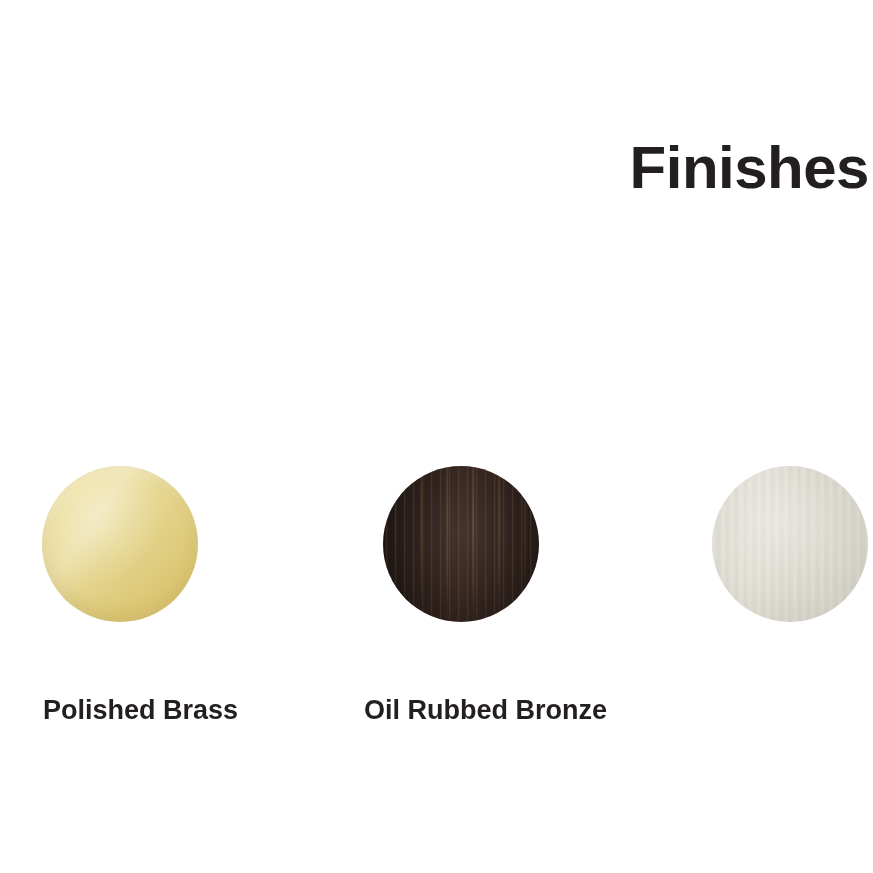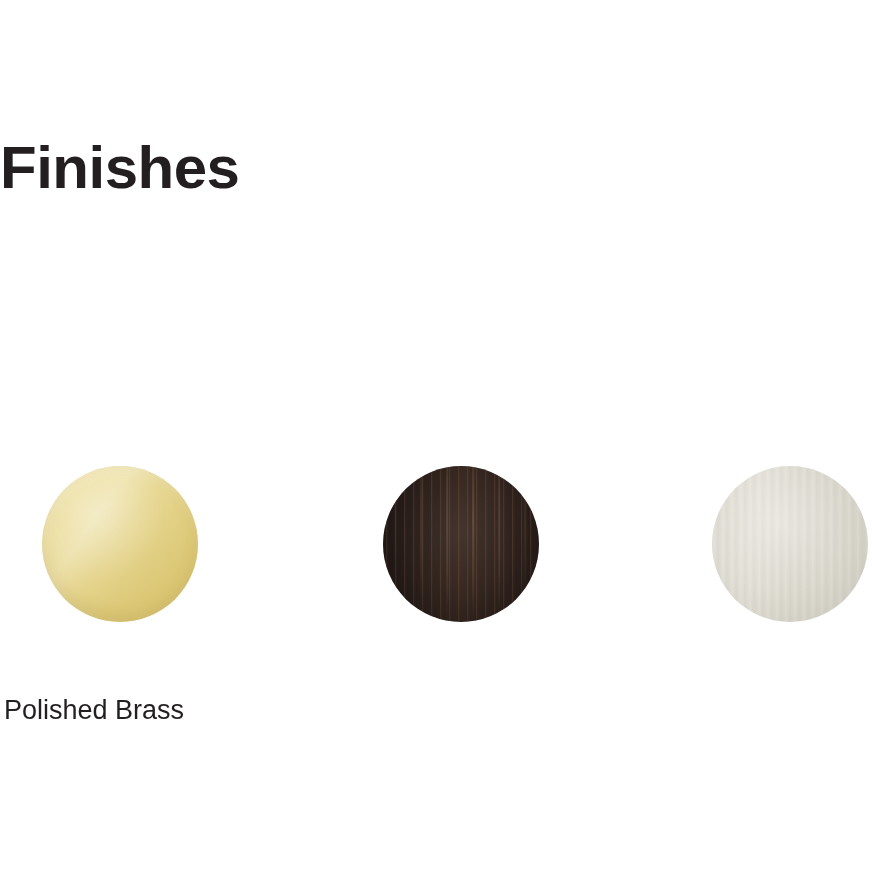--- a/index.html
+++ b/index.html
@@ -23,21 +23,21 @@
     height: 873px;
     background: #ffffff;
   }
 
   
   .title {
     position: absolute;
     left: 0;
     top: 136px;
     width: 873px;
-    text-align: left;
+    text-align: right;
     font-size: 60px;
     font-weight: bold;
     letter-spacing: -0.5px;
     color: #231f20;
     line-height: 1.05;
     padding-right: 4px;
     box-sizing: border-box;
   }
 
   
@@ -161,24 +161,25 @@
     width: 100%; height: 100%;
     border-radius: 50%;
     background: radial-gradient(circle at 44% 36%, rgba(255,255,255,0.32) 0%, rgba(255,255,255,0.00) 52%, rgba(150,146,134,0.22) 100%);
   }
 
   
   .label {
     position: absolute;
     top: 694px;
     font-size: 27px;
-    font-weight: normal;
+    font-weight: bold;
     color: #231f20;
     white-space: nowrap;
     line-height: 1.2;
+    margin-left: 39px;
   }
   .label.l0 { left: 4px;   }
   .label.l1 { left: 325px; }
   .label.l2 { left: 703px; }
 </style>
 </head>
 <body>
 
 <div class="page">
 
@@ -205,15 +206,16 @@
       <div class="swatch sw-nickel">
         <div class="brush"></div>
         <div class="vign"></div>
       </div>
     </div>
 
   </div>
 
   <div class="label l0">Polished Brass</div>
 
+  <div class="label l1">Oil Rubbed Bronze</div>
 
 
 </div>
 
 </body></html>

